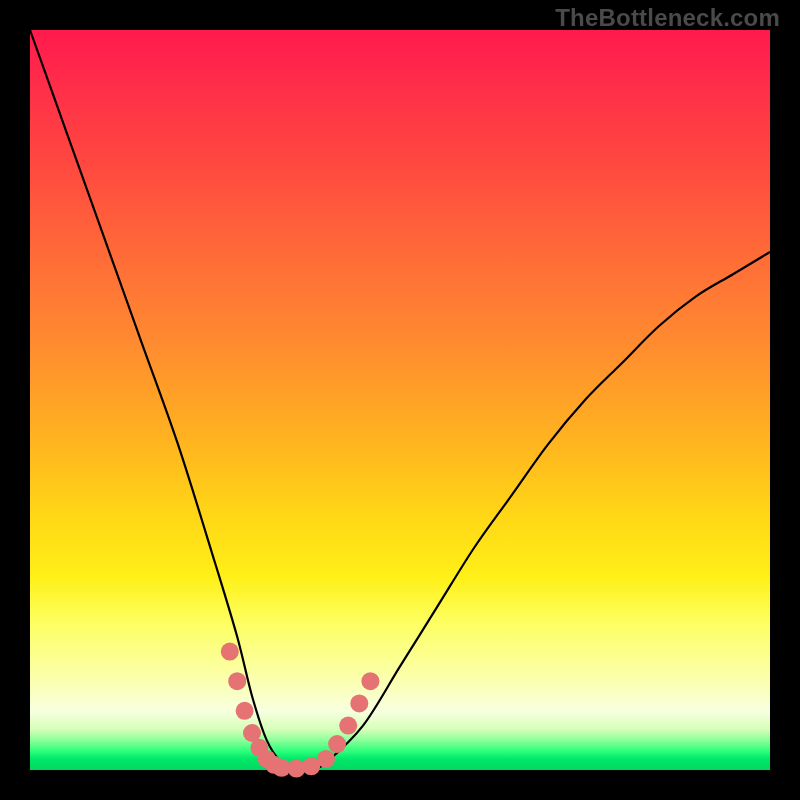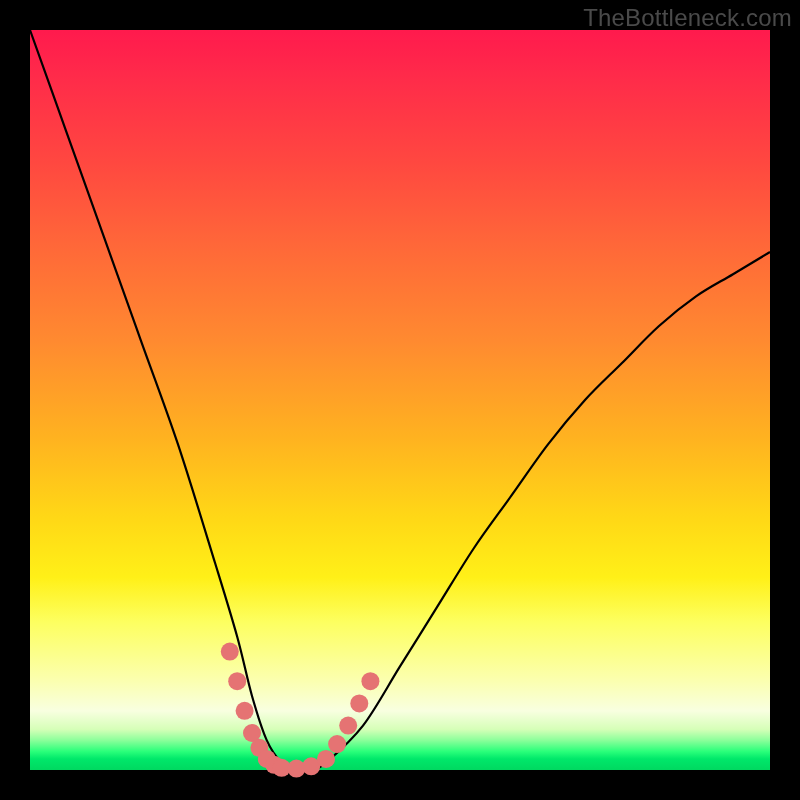--- a/index.html
+++ b/index.html
@@ -42,24 +42,24 @@
         #d6ffb8 94.5%,
         #8aff9a 96%,
         #2aff7a 97.5%,
         #00e86a 98.5%,
         #00d860 100%
       );
   }
   .watermark {
     position: absolute;
     top: 4px;
-    right: 8px;
+    right: 20px;
     color: #4a4a4a;
     font-size: 24px;
-    font-weight: 400;
+    font-weight: 700;
     letter-spacing: 0.2px;
     user-select: none;
   }
   svg.curve {
     position: absolute;
     left: 0;
     top: 0;
     width: 740px;
     height: 740px;
     overflow: visible;

